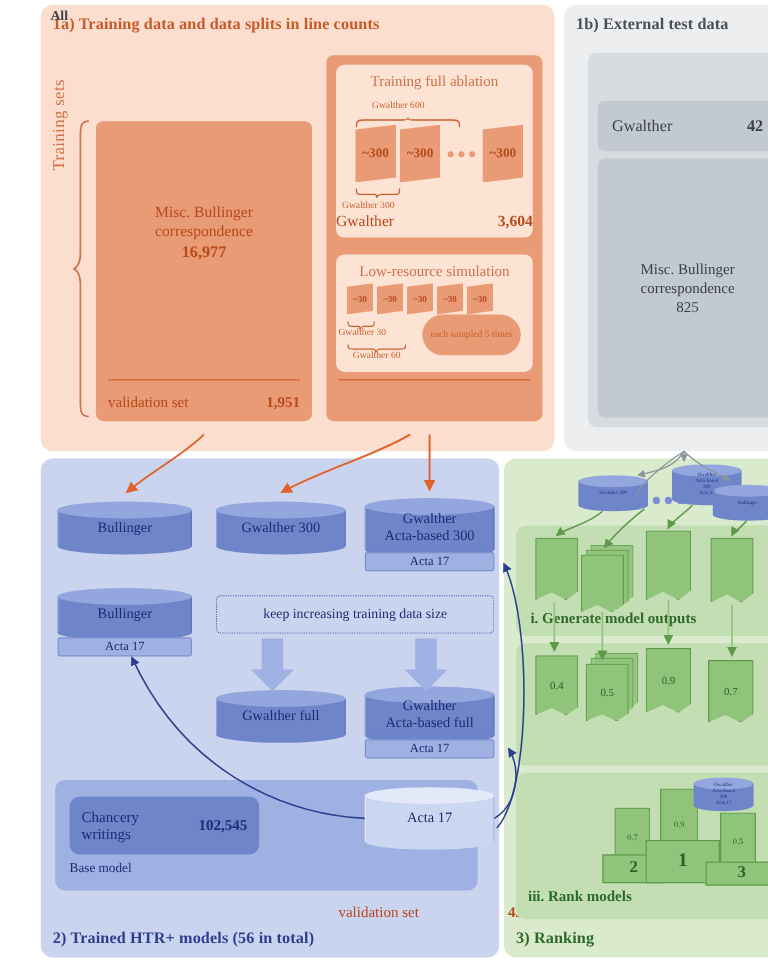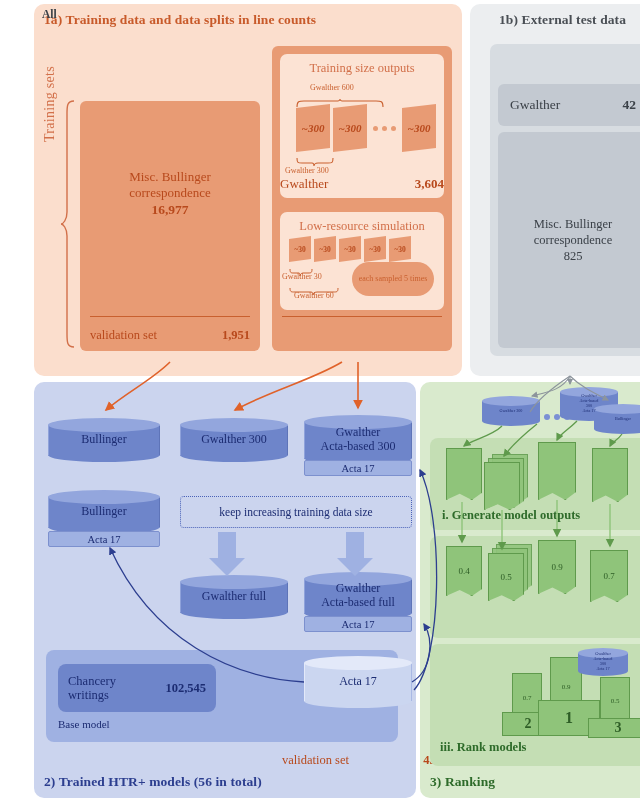--- a/index.html
+++ b/index.html
@@ -13,21 +13,21 @@
 
   
   .panel { position: absolute; border-radius: 10px; }
   #panel-1a { left: 2px;  top: 4px;   width: 428px; height: 372px; background: #FBDECD; }
   #panel-1b { left: 438px;top: 4px;   width: 200px; height: 372px; background: #ECEEF0; }
   #panel-2  { left: 2px;  top: 382px; width: 382px; height: 416px; background: #CBD4EE; }
   #panel-3  { left: 388px;top: 382px; width: 250px; height: 416px; background: #D9EACD; }
 
   .panel-title { position: absolute; font-weight: bold; font-size: 13.5px; letter-spacing: .1px; }
   #t-1a { left: 12px;  top: 12px;  color: #C85A2A; }
-  #t-1b { left: 467px; top: 12px;  color: #4A4F55; }
+  #t-1b { left: 448px; top: 12px;  color: #4A4F55; }
   #t-2  { left: 12px;  top: 774px; color: #2C3E8F; }
   #t-3  { left: 398px; top: 774px; color: #2E6B2A; }
 
   
   #brace-training { position: absolute; left: 28px; top: 100px; width: 16px; height: 248px; }
   #lbl-training {
     position: absolute; left: -62px; top: 96px; width: 160px;
     transform: rotate(-90deg); transform-origin: center;
     text-align: center; color: #D2704A; font-size: 14px; letter-spacing: .3px;
   }
@@ -63,21 +63,21 @@
   .subcard-title { position: absolute; left: 0; top: 7px; width: 100%; text-align: center;
     color: #D2704A; font-size: 12.5px; }
   .chunks { position: absolute; display: flex; }
   .chunk {
     background: #E89B74; color: #B8491C;
     display: flex; align-items: center; justify-content: center;
     font-weight: bold;
   }
   .chunk.big { width: 34px; height: 48px; font-size: 11px;
     border-radius: 0 0 0 0;
-    clip-path: polygon(0 4px, 100% 0, 100% 44px, 0 100%); font-style: italic; }
+    clip-path: polygon(0 4px, 100% 0, 100% 44px, 0 100%); }
   .chunk.small { width: 22px; height: 26px; font-size: 7.5px;
     clip-path: polygon(0 3px, 100% 0, 100% 23px, 0 100%); }
   .dots { display: flex; align-items: center; gap: 4px; padding: 0 6px; }
   .dot { width: 5px; height: 5px; border-radius: 50%; background: #E89B74; }
   .brace-lbl { position: absolute; color: #C9602F; font-size: 8px; white-space: nowrap; }
 
   #gw-divider { position: absolute; left: 10px; bottom: 34px; width: 160px; height: 1.5px; background: #C9602F; }
   #gw-row {
     position: absolute; left: 248px; top: 176px; width: 164px;
     display: flex; justify-content: space-between; color: #B8491C; font-size: 13px;
@@ -230,21 +230,21 @@
     </div>
     <div id="bullinger-divider"></div>
     <div id="bullinger-val">
       <span>validation set</span>
       <span class="n">1,951</span>
     </div>
   </div>
 
   <div id="blk-gwalther">
     <div class="subcard" id="card-ablation">
-      <div class="subcard-title">Training size outputs</div>
+      <div class="subcard-title">Training full ablation</div>
 
       <div style="position:absolute;left:16px;top:40px;">
         <svg width="88" height="9" viewBox="0 0 88 9">
           <path d="M1 8 C1 2 3 2 8 2 L40 2 C44 2 44 1 44 0 C44 1 44 2 48 2 L80 2 C85 2 87 2 87 8" fill="none" stroke="#C9602F" stroke-width="1.1"></path>
         </svg>
       </div>
       <div class="brace-lbl" style="left:30px;top:29px;">Gwalther 600</div>
 
       <div class="chunks" style="left:16px;top:50px;">
         <div class="chunk big">~300</div>

